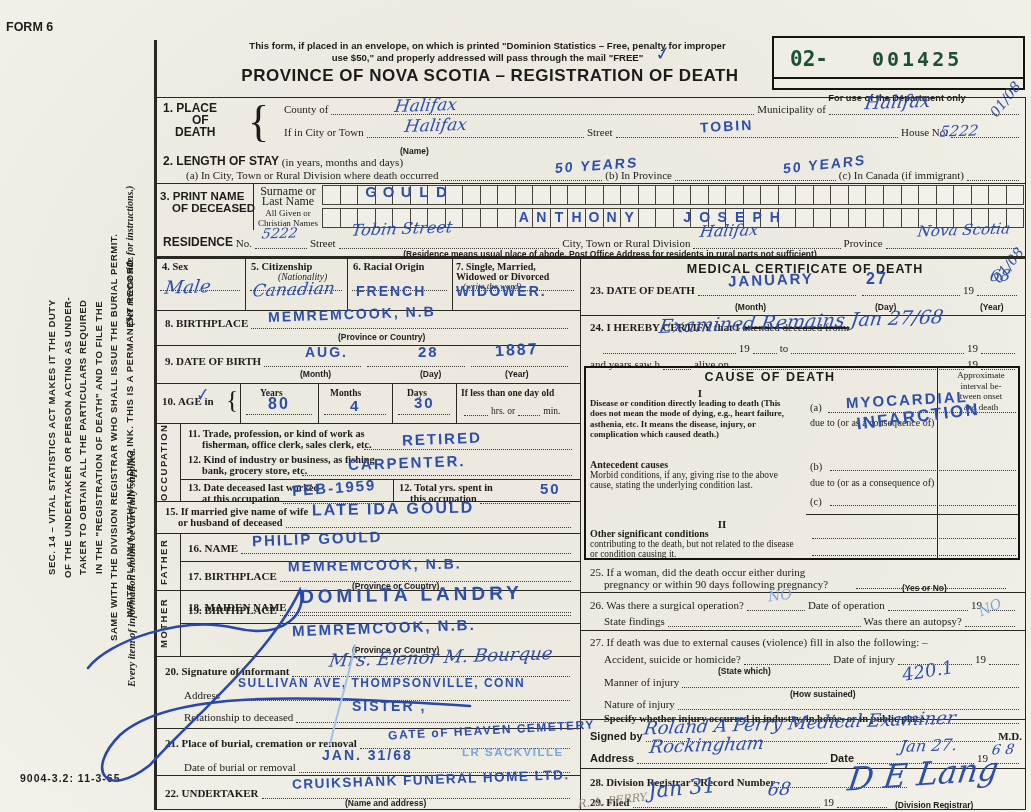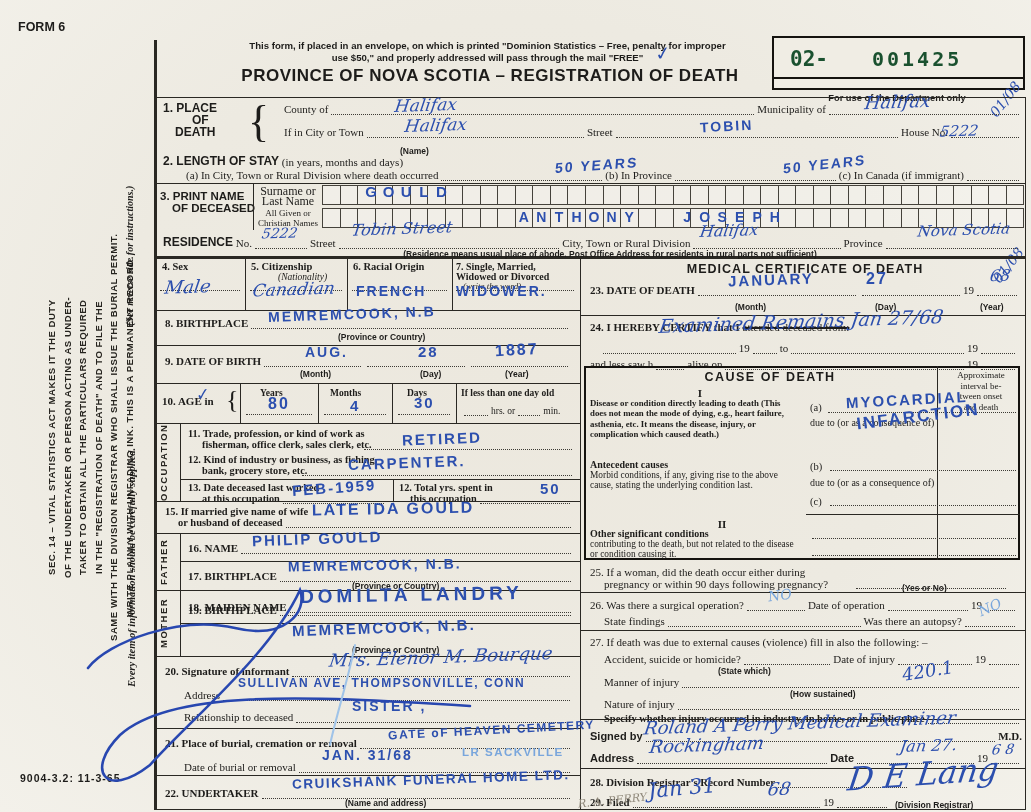--- a/index.html
+++ b/index.html
@@ -40,21 +40,21 @@
   .nch { position:absolute; top:-2px; text-align:center; color:#2c4fae; font-family:"Liberation Sans",sans-serif; font-weight:bold; font-size:15px; }
   .nrow.g .nch { font-size:14px; top:1px; }
   .serialbox { position:absolute; border:2.5px solid #15130f; background:#f0ede4; }
   svg { position:absolute; overflow:visible; }
 </style>
 </head>
 <body>
 
 <div class="page">
 
-  <div class="abs h" style="left:18px;top:20px;font-size:12.5px">FORM 6</div>
+  <div class="abs h" style="left:6px;top:20px;font-size:12.5px">FORM 6</div>
   <div class="abs h c" style="left:205px;top:40px;width:565px;font-size:9.6px">This form, if placed in an envelope, on which is printed "Dominion Statistics – Free, penalty for improper</div>
   <div class="abs h c" style="left:205px;top:52px;width:565px;font-size:9.6px">use $50," and properly addressed will pass through the mail "FREE"</div>
   <div class="abs h c" style="left:210px;top:66px;width:560px;font-size:17px;letter-spacing:.5px">PROVINCE OF NOVA SCOTIA – REGISTRATION OF DEATH</div>
 
   <div class="serialbox" style="left:772px;top:36px;width:253px;height:54px">
     <span class="abs" style="left:16px;top:9px;font-size:21px;font-weight:bold;font-family:'DejaVu Sans Mono',monospace;color:#1a512f">02-</span>
     <span class="abs" style="left:98px;top:9px;font-size:20px;font-weight:bold;font-family:'DejaVu Sans Mono',monospace;letter-spacing:3px;color:#1a512f">001425</span>
     <i class="abs" style="left:0;right:0;bottom:9px;height:2px;background:#15130f;display:block"></i>
   </div>
   <div class="abs h c" style="left:782px;top:93px;width:230px;font-size:9.3px">For use of the Department only</div>
@@ -435,21 +435,21 @@
   <div class="row" style="left:600px;top:342px;width:418px">
     <span class="dot"></span>
       <span class="lbl">19</span>
     <span class="dot" style="flex:none;width:24px"></span>
       <span class="lbl">to</span>
     <span class="dot" style="flex:1.3"></span>
       <span class="lbl">19</span>
     <span class="dot" style="flex:none;width:34px"></span>
   </div>
   <div class="row" style="left:590px;top:358px;width:428px">
-    <span class="lbl">and less saw h</span>
+    <span class="lbl">and years saw h</span>
       <span class="dot" style="flex:none;width:28px"></span>
     <span class="lbl">alive on</span>
       <span class="dot"></span>
     <span class="lbl">19</span>
       <span class="dot" style="flex:none;width:34px"></span>
   </div>
 
   <div class="abs" style="left:584px;top:366px;width:436px;height:194px;border:2px solid #15130f"></div>
   <i class="vl" style="left:937px;top:366px;height:194px"></i>
   <div class="abs h c" style="left:620px;top:370px;width:300px;font-size:12.5px;letter-spacing:1.5px">CAUSE OF DEATH</div>

